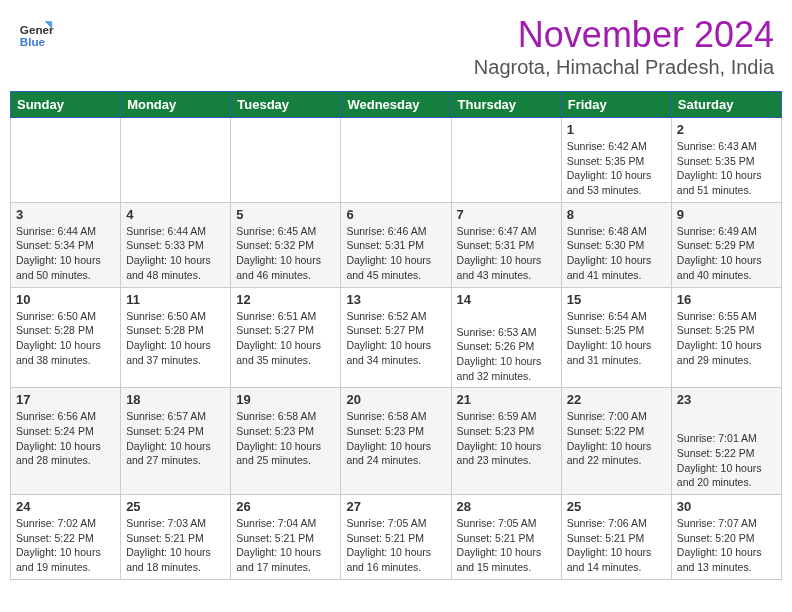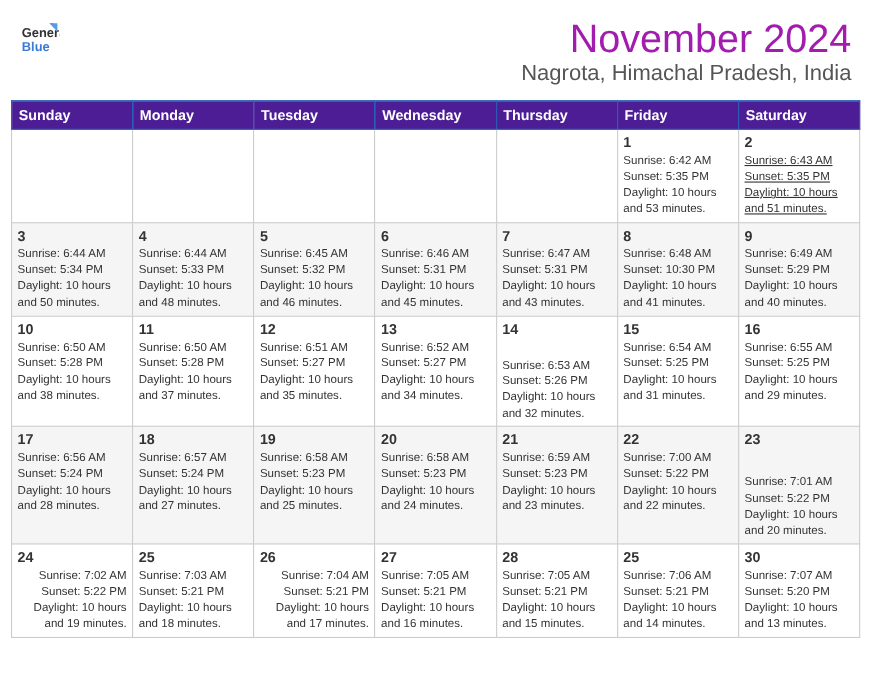--- a/index.html
+++ b/index.html
@@ -37,21 +37,21 @@
     .location {
       font-size: 20px;
       color: #555;
     }
     .calendar {
       width: 100%;
       border-collapse: collapse;
       border: 1px solid #ccc;
     }
     .calendar th {
-      background: #4c1d95;
+      background: #15803d;
       color: #fff;
       text-align: left;
       padding: 5px 6px;
       font-size: 13px;
       font-weight: bold;
       border: 1px solid #2a5fb5;
     }
     .calendar td {
       vertical-align: top;
       border: 1px solid #ccc;
@@ -118,21 +118,21 @@
         <td class="empty-cell"></td>
         <td class="empty-cell"></td>
         <td>
           <span class="day-num">1</span>
           <div class="day-info" style="white-space: pre-line;">Sunrise: 6:42 AM
 Sunset: 5:35 PM
 Daylight: 10 hours and 53 minutes.</div>
         </td>
         <td>
           <span class="day-num">2</span>
-          <div class="day-info" style="white-space: pre-line; text-decoration: underline;">Sunrise: 6:43 AM
+          <div class="day-info" style="white-space: pre-line;">Sunrise: 6:43 AM
 Sunset: 5:35 PM
 Daylight: 10 hours and 51 minutes.</div>
         </td>
       </tr>
       <tr>
         <td>
           <span class="day-num">3</span>
           <div class="day-info" style="white-space: pre-line;">Sunrise: 6:44 AM
 Sunset: 5:34 PM
 Daylight: 10 hours and 50 minutes.</div>
@@ -157,21 +157,21 @@
         </td>
         <td>
           <span class="day-num">7</span>
           <div class="day-info" style="white-space: pre-line;">Sunrise: 6:47 AM
 Sunset: 5:31 PM
 Daylight: 10 hours and 43 minutes.</div>
         </td>
         <td>
           <span class="day-num">8</span>
           <div class="day-info" style="white-space: pre-line;">Sunrise: 6:48 AM
-Sunset: 10:30 PM
+Sunset: 5:30 PM
 Daylight: 10 hours and 41 minutes.</div>
         </td>
         <td>
           <span class="day-num">9</span>
           <div class="day-info" style="white-space: pre-line;">Sunrise: 6:49 AM
 Sunset: 5:29 PM
 Daylight: 10 hours and 40 minutes.</div>
         </td>
       </tr>
       <tr>
@@ -258,33 +258,33 @@
         <td>
           <span class="day-num">23</span>
           <div class="day-info" style="white-space: pre-line; margin-top: 24px;">Sunrise: 7:01 AM
 Sunset: 5:22 PM
 Daylight: 10 hours and 20 minutes.</div>
         </td>
       </tr>
       <tr>
         <td>
           <span class="day-num">24</span>
-          <div class="day-info" style="white-space: pre-line; text-align: right;">Sunrise: 7:02 AM
+          <div class="day-info" style="white-space: pre-line;">Sunrise: 7:02 AM
 Sunset: 5:22 PM
 Daylight: 10 hours and 19 minutes.</div>
         </td>
         <td>
           <span class="day-num">25</span>
           <div class="day-info" style="white-space: pre-line;">Sunrise: 7:03 AM
 Sunset: 5:21 PM
 Daylight: 10 hours and 18 minutes.</div>
         </td>
         <td>
           <span class="day-num">26</span>
-          <div class="day-info" style="white-space: pre-line; text-align: right;">Sunrise: 7:04 AM
+          <div class="day-info" style="white-space: pre-line;">Sunrise: 7:04 AM
 Sunset: 5:21 PM
 Daylight: 10 hours and 17 minutes.</div>
         </td>
         <td>
           <span class="day-num">27</span>
           <div class="day-info" style="white-space: pre-line;">Sunrise: 7:05 AM
 Sunset: 5:21 PM
 Daylight: 10 hours and 16 minutes.</div>
         </td>
         <td>

